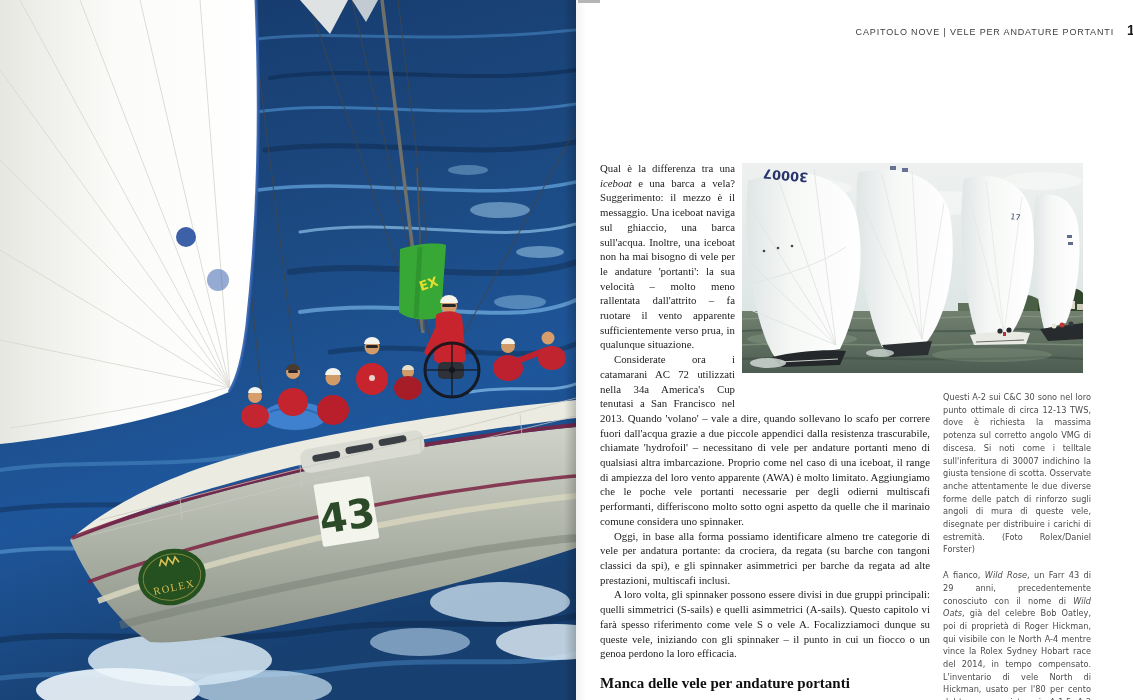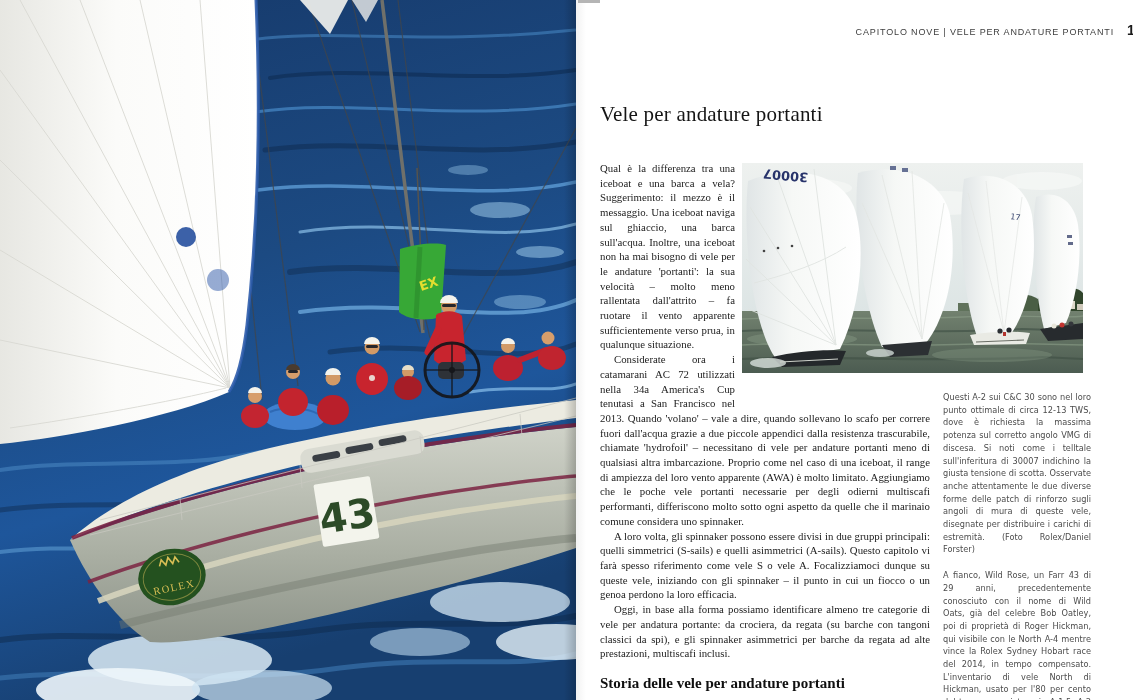--- a/index.html
+++ b/index.html
@@ -31,21 +31,21 @@
        font-family:"DejaVu Sans",sans-serif;font-size:8.2px;line-height:12.7px;
        color:#4c4c4c;text-align:justify;}
   .captions p{margin:0 0 13px 0;}
 
   .bodytext{position:absolute;left:24px;top:161px;width:330px;
        font-size:10.8px;line-height:14.7px;color:#1c1c1c;text-align:justify;}
   .bodytext p{margin:0;}
   .bodytext p.ind{text-indent:14px;}
   .photo-spacer{float:right;width:195px;height:238px;}
   h2.section{margin:15px 0 8px 0;font-size:15px;font-weight:bold;color:#101010;}
-  .it{margin-top:44px;}
+  .it{font-style:italic;margin-top:44px;}
 </style>
 </head>
 <body>
 
 <div class="spread">
 
   <div class="left-page">
     <svg viewBox="0 0 576 700" preserveAspectRatio="none">
       <defs>
         <linearGradient id="sea" x1="0" y1="0" x2="0.25" y2="1">
@@ -244,21 +244,20 @@
   </div>
 
   <div class="right-page">
     <div class="top-tab"></div>
 
     <div class="page-header">
       <span>CAPITOLO NOVE | VELE PER ANDATURE PORTANTI</span>
       <span class="pagenum">149</span>
     </div>
 
-    <h1 class="title">Vele per andature portanti</h1>
 
     <div class="photo-right">
       <svg viewBox="0 0 341 210" preserveAspectRatio="none">
         <defs>
           <linearGradient id="skyg" x1="0" y1="0" x2="0" y2="1">
             <stop offset="0" stop-color="#eef1ef"></stop>
               <stop offset="1" stop-color="#dde5e5"></stop>
           </linearGradient>
           <linearGradient id="waterg" x1="0" y1="0" x2="0" y2="1">
             <stop offset="0" stop-color="#72816f"></stop>
@@ -358,22 +357,22 @@
 
     <aside class="captions">
       <p><span>Questi A-2 sui C&amp;C 30 sono nel loro punto ottimale di circa 12-13 TWS, dove è richiesta la massima potenza sul corretto angolo VMG di discesa. Si noti come i telltale sull'inferitura di 30007 indichino la giusta tensione di scotta. Osservate anche attentamente le due diverse forme delle patch di rinforzo sugli angoli di mura di queste vele, disegnate per distribuire i carichi di estremità. (Foto Rolex/Daniel Forster)</span></p>
       <p><span>A fianco, </span><span class="it">Wild Rose</span><span>, un Farr 43 di 29 anni, precedentemente conosciuto con il nome di </span><span class="it">Wild Oats</span><span>, già del celebre Bob Oatley, poi di proprietà di Roger Hickman, qui visibile con le North A-4 mentre vince la Rolex Sydney Hobart race del 2014, in tempo compensato. L'inventario di vele North di Hickman, usato per l'80 per cento del tempo, consisteva in A-1,5, A-3 e A-4. Manca all'appello un A-2 in inventario, il che indica le condizioni spesso impegnative e con andature in reaching di una delle regate più dure sulla lunga distanza. Nei fatti, l'intensità del vento, per le barche più piccole come </span></p>
     </aside>
 
     <div class="bodytext">
       <div class="photo-spacer"></div>
       <p><span>Qual è la differenza tra una </span><span class="it">iceboat</span><span> e una barca a vela? Suggerimento: il mezzo è il messaggio. Una iceboat naviga sul ghiaccio, una barca sull'acqua. Inoltre, una iceboat non ha mai bisogno di vele per le andature 'portanti': la sua velocità – molto meno rallentata dall'attrito – fa ruotare il vento apparente sufficientemente verso prua, in qualunque situazione.</span></p>
       <p class="ind"><span>Considerate ora i catamarani AC 72 utilizzati nella 34a America's Cup tenutasi a San Francisco nel 2013. Quando 'volano' – vale a dire, quando sollevano lo scafo per correre fuori dall'acqua grazie a due piccole appendici dalla resistenza trascurabile, chiamate 'hydrofoil' – necessitano di vele per andature portanti meno di qualsiasi altra imbarcazione. Proprio come nel caso di una iceboat, il range di ampiezza del loro vento apparente (AWA) è molto limitato. Aggiungiamo che le poche vele portanti necessarie per degli odierni multiscafi performanti, differiscono molto sotto ogni aspetto da quelle che il marinaio comune considera uno spinnaker.</span></p>
+      <p class="ind"><span>Oggi, in base alla forma possiamo identificare almeno tre categorie di vele per andatura portante: da crociera, da regata (su barche con tangoni classici da spi), e gli spinnaker asimmetrici per barche da regata ad alte prestazioni, multiscafi inclusi.</span></p>
       <p class="ind"><span>A loro volta, gli spinnaker possono essere divisi in due gruppi principali: quelli simmetrici (S-sails) e quelli asimmetrici (A-sails). Questo capitolo vi farà spesso riferimento come vele S o vele A. Focalizziamoci dunque su queste vele, iniziando con gli spinnaker – il punto in cui un fiocco o un genoa perdono la loro efficacia.</span></p>
-      <p class="ind"><span>Oggi, in base alla forma possiamo identificare almeno tre categorie di vele per andatura portante: da crociera, da regata (su barche con tangoni classici da spi), e gli spinnaker asimmetrici per barche da regata ad alte prestazioni, multiscafi inclusi.</span></p>
-
-      <h2 class="section">Storia delle vele per andature portanti</h2>
+
+      <h2 class="section">Manca delle vele per andature portanti</h2>
 
       <p><span>Sembra accadde nel 1865, quando alcuni creativi </span><span class="it">yachtsmen</span><span> inglesi tirarono fuori l'idea di una vela più grande e leggera per navigare in andature portanti – più grande, cioè, di un genoa spiegato a farfalla. Sembra l'uovo di Colombo, ma è spesso proprio così che nascono le grandi invenzioni.</span></p>
 
     </div>
   </div>
 </div>
 
 </body></html>

